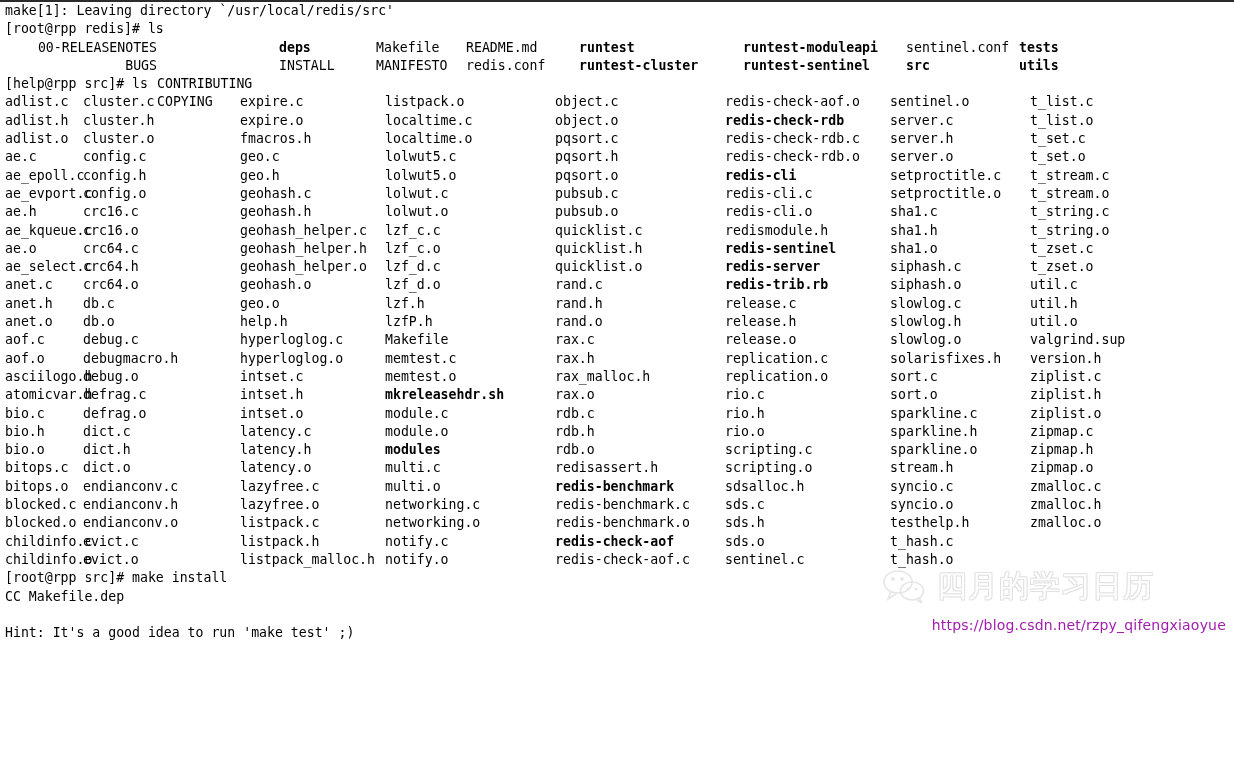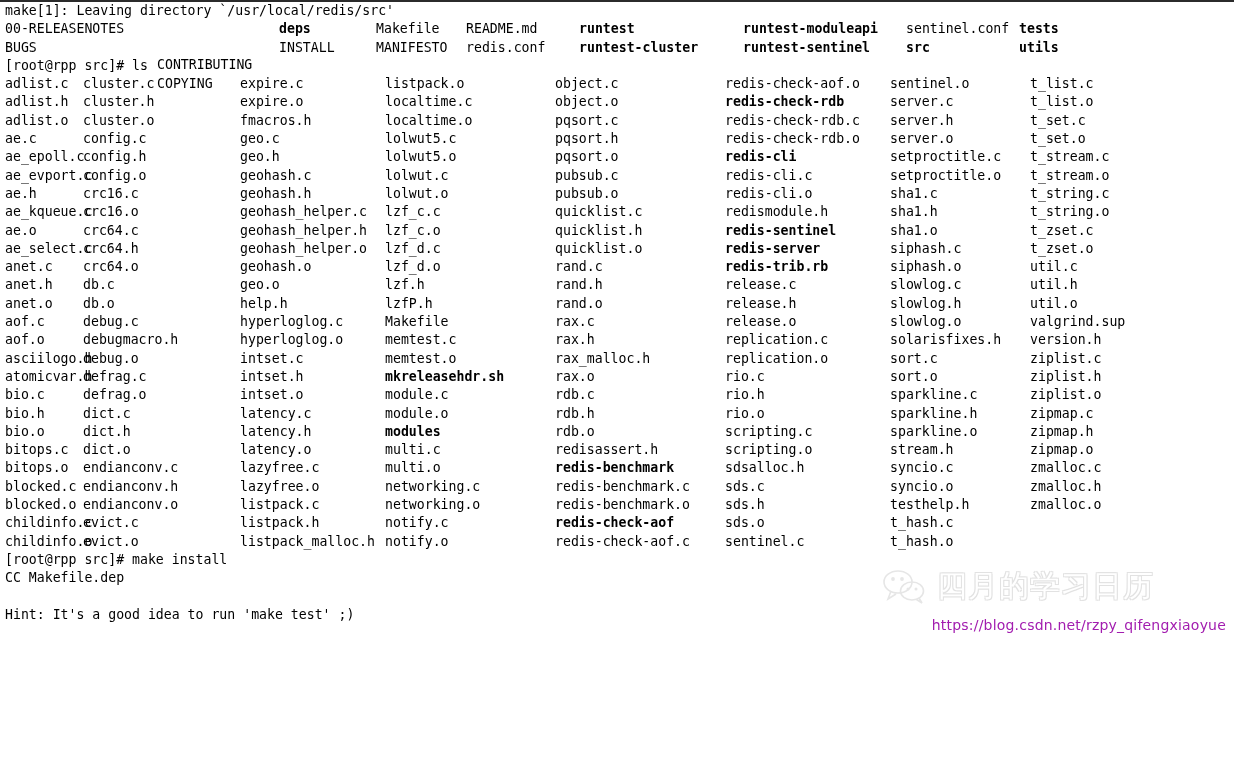--- a/index.html
+++ b/index.html
@@ -32,21 +32,21 @@
   
   .lsgrid {
     white-space: pre;
     padding-left: 5px;
   }
   .lsrow {
     height: 18.3px;
     display: flex;
     white-space: pre;
   }
-  .c-root-1 { width: 152px; flex: 0 0 152px; }
+  .c-root-1 { width: 152px; flex: 0 0 152px; text-align: right; }
   .c-root-2 { width: 122px; flex: 0 0 122px; margin-top: 36px; }
   .c-root-3 { width: 97px;  flex: 0 0 97px; }
   .c-root-4 { width: 90px;  flex: 0 0 90px; }
   .c-root-5 { width: 113px; flex: 0 0 113px; }
   .c-root-6 { width: 164px; flex: 0 0 164px; }
   .c-root-7 { width: 163px; flex: 0 0 163px; }
   .c-root-8 { width: 113px; flex: 0 0 113px; }
   .c-root-9 { width: 90px;  flex: 0 0 90px; }
 
   
@@ -101,24 +101,25 @@
     letter-spacing: 0.2px;
     pointer-events: none;
   }
 </style>
 </head>
 <body>
 
 <div id="terminal">
 
   <div class="line">make[1]: Leaving directory `/usr/local/redis/src'</div>
+  <div class="line">[root@rpp redis]# ls</div>
 
   <div class="lsgrid" id="root-listing"><div class="lsrow"><span class="c-root-1">00-RELEASENOTES</span><span class="c-root-2">CONTRIBUTING</span><span class="c-root-3 bold">deps</span><span class="c-root-4">Makefile</span><span class="c-root-5">README.md</span><span class="c-root-6 bold">runtest</span><span class="c-root-7 bold">runtest-moduleapi</span><span class="c-root-8">sentinel.conf</span><span class="c-root-9 bold">tests</span></div><div class="lsrow"><span class="c-root-1">BUGS</span><span class="c-root-2">COPYING</span><span class="c-root-3">INSTALL</span><span class="c-root-4">MANIFESTO</span><span class="c-root-5">redis.conf</span><span class="c-root-6 bold">runtest-cluster</span><span class="c-root-7 bold">runtest-sentinel</span><span class="c-root-8 bold">src</span><span class="c-root-9 bold">utils</span></div></div>
 
-  <div class="line">[root@rpp src]# ls</div>
+  <div class="line">[help@rpp src]# ls</div>
 
   <div class="lsgrid" id="src-listing"><div class="srcrow"><span class="c-src-1">adlist.c</span><span class="c-src-2">cluster.c</span><span class="c-src-3">expire.c</span><span class="c-src-4">listpack.o</span><span class="c-src-5">object.c</span><span class="c-src-6">redis-check-aof.o</span><span class="c-src-7">sentinel.o</span><span class="c-src-8">t_list.c</span></div><div class="srcrow"><span class="c-src-1">adlist.h</span><span class="c-src-2">cluster.h</span><span class="c-src-3">expire.o</span><span class="c-src-4">localtime.c</span><span class="c-src-5">object.o</span><span class="c-src-6 bold">redis-check-rdb</span><span class="c-src-7">server.c</span><span class="c-src-8">t_list.o</span></div><div class="srcrow"><span class="c-src-1">adlist.o</span><span class="c-src-2">cluster.o</span><span class="c-src-3">fmacros.h</span><span class="c-src-4">localtime.o</span><span class="c-src-5">pqsort.c</span><span class="c-src-6">redis-check-rdb.c</span><span class="c-src-7">server.h</span><span class="c-src-8">t_set.c</span></div><div class="srcrow"><span class="c-src-1">ae.c</span><span class="c-src-2">config.c</span><span class="c-src-3">geo.c</span><span class="c-src-4">lolwut5.c</span><span class="c-src-5">pqsort.h</span><span class="c-src-6">redis-check-rdb.o</span><span class="c-src-7">server.o</span><span class="c-src-8">t_set.o</span></div><div class="srcrow"><span class="c-src-1">ae_epoll.c</span><span class="c-src-2">config.h</span><span class="c-src-3">geo.h</span><span class="c-src-4">lolwut5.o</span><span class="c-src-5">pqsort.o</span><span class="c-src-6 bold">redis-cli</span><span class="c-src-7">setproctitle.c</span><span class="c-src-8">t_stream.c</span></div><div class="srcrow"><span class="c-src-1">ae_evport.c</span><span class="c-src-2">config.o</span><span class="c-src-3">geohash.c</span><span class="c-src-4">lolwut.c</span><span class="c-src-5">pubsub.c</span><span class="c-src-6">redis-cli.c</span><span class="c-src-7">setproctitle.o</span><span class="c-src-8">t_stream.o</span></div><div class="srcrow"><span class="c-src-1">ae.h</span><span class="c-src-2">crc16.c</span><span class="c-src-3">geohash.h</span><span class="c-src-4">lolwut.o</span><span class="c-src-5">pubsub.o</span><span class="c-src-6">redis-cli.o</span><span class="c-src-7">sha1.c</span><span class="c-src-8">t_string.c</span></div><div class="srcrow"><span class="c-src-1">ae_kqueue.c</span><span class="c-src-2">crc16.o</span><span class="c-src-3">geohash_helper.c</span><span class="c-src-4">lzf_c.c</span><span class="c-src-5">quicklist.c</span><span class="c-src-6">redismodule.h</span><span class="c-src-7">sha1.h</span><span class="c-src-8">t_string.o</span></div><div class="srcrow"><span class="c-src-1">ae.o</span><span class="c-src-2">crc64.c</span><span class="c-src-3">geohash_helper.h</span><span class="c-src-4">lzf_c.o</span><span class="c-src-5">quicklist.h</span><span class="c-src-6 bold">redis-sentinel</span><span class="c-src-7">sha1.o</span><span class="c-src-8">t_zset.c</span></div><div class="srcrow"><span class="c-src-1">ae_select.c</span><span class="c-src-2">crc64.h</span><span class="c-src-3">geohash_helper.o</span><span class="c-src-4">lzf_d.c</span><span class="c-src-5">quicklist.o</span><span class="c-src-6 bold">redis-server</span><span class="c-src-7">siphash.c</span><span class="c-src-8">t_zset.o</span></div><div class="srcrow"><span class="c-src-1">anet.c</span><span class="c-src-2">crc64.o</span><span class="c-src-3">geohash.o</span><span class="c-src-4">lzf_d.o</span><span class="c-src-5">rand.c</span><span class="c-src-6 bold">redis-trib.rb</span><span class="c-src-7">siphash.o</span><span class="c-src-8">util.c</span></div><div class="srcrow"><span class="c-src-1">anet.h</span><span class="c-src-2">db.c</span><span class="c-src-3">geo.o</span><span class="c-src-4">lzf.h</span><span class="c-src-5">rand.h</span><span class="c-src-6">release.c</span><span class="c-src-7">slowlog.c</span><span class="c-src-8">util.h</span></div><div class="srcrow"><span class="c-src-1">anet.o</span><span class="c-src-2">db.o</span><span class="c-src-3">help.h</span><span class="c-src-4">lzfP.h</span><span class="c-src-5">rand.o</span><span class="c-src-6">release.h</span><span class="c-src-7">slowlog.h</span><span class="c-src-8">util.o</span></div><div class="srcrow"><span class="c-src-1">aof.c</span><span class="c-src-2">debug.c</span><span class="c-src-3">hyperloglog.c</span><span class="c-src-4">Makefile</span><span class="c-src-5">rax.c</span><span class="c-src-6">release.o</span><span class="c-src-7">slowlog.o</span><span class="c-src-8">valgrind.sup</span></div><div class="srcrow"><span class="c-src-1">aof.o</span><span class="c-src-2">debugmacro.h</span><span class="c-src-3">hyperloglog.o</span><span class="c-src-4">memtest.c</span><span class="c-src-5">rax.h</span><span class="c-src-6">replication.c</span><span class="c-src-7">solarisfixes.h</span><span class="c-src-8">version.h</span></div><div class="srcrow"><span class="c-src-1">asciilogo.h</span><span class="c-src-2">debug.o</span><span class="c-src-3">intset.c</span><span class="c-src-4">memtest.o</span><span class="c-src-5">rax_malloc.h</span><span class="c-src-6">replication.o</span><span class="c-src-7">sort.c</span><span class="c-src-8">ziplist.c</span></div><div class="srcrow"><span class="c-src-1">atomicvar.h</span><span class="c-src-2">defrag.c</span><span class="c-src-3">intset.h</span><span class="c-src-4 bold">mkreleasehdr.sh</span><span class="c-src-5">rax.o</span><span class="c-src-6">rio.c</span><span class="c-src-7">sort.o</span><span class="c-src-8">ziplist.h</span></div><div class="srcrow"><span class="c-src-1">bio.c</span><span class="c-src-2">defrag.o</span><span class="c-src-3">intset.o</span><span class="c-src-4">module.c</span><span class="c-src-5">rdb.c</span><span class="c-src-6">rio.h</span><span class="c-src-7">sparkline.c</span><span class="c-src-8">ziplist.o</span></div><div class="srcrow"><span class="c-src-1">bio.h</span><span class="c-src-2">dict.c</span><span class="c-src-3">latency.c</span><span class="c-src-4">module.o</span><span class="c-src-5">rdb.h</span><span class="c-src-6">rio.o</span><span class="c-src-7">sparkline.h</span><span class="c-src-8">zipmap.c</span></div><div class="srcrow"><span class="c-src-1">bio.o</span><span class="c-src-2">dict.h</span><span class="c-src-3">latency.h</span><span class="c-src-4 bold">modules</span><span class="c-src-5">rdb.o</span><span class="c-src-6">scripting.c</span><span class="c-src-7">sparkline.o</span><span class="c-src-8">zipmap.h</span></div><div class="srcrow"><span class="c-src-1">bitops.c</span><span class="c-src-2">dict.o</span><span class="c-src-3">latency.o</span><span class="c-src-4">multi.c</span><span class="c-src-5">redisassert.h</span><span class="c-src-6">scripting.o</span><span class="c-src-7">stream.h</span><span class="c-src-8">zipmap.o</span></div><div class="srcrow"><span class="c-src-1">bitops.o</span><span class="c-src-2">endianconv.c</span><span class="c-src-3">lazyfree.c</span><span class="c-src-4">multi.o</span><span class="c-src-5 bold">redis-benchmark</span><span class="c-src-6">sdsalloc.h</span><span class="c-src-7">syncio.c</span><span class="c-src-8">zmalloc.c</span></div><div class="srcrow"><span class="c-src-1">blocked.c</span><span class="c-src-2">endianconv.h</span><span class="c-src-3">lazyfree.o</span><span class="c-src-4">networking.c</span><span class="c-src-5">redis-benchmark.c</span><span class="c-src-6">sds.c</span><span class="c-src-7">syncio.o</span><span class="c-src-8">zmalloc.h</span></div><div class="srcrow"><span class="c-src-1">blocked.o</span><span class="c-src-2">endianconv.o</span><span class="c-src-3">listpack.c</span><span class="c-src-4">networking.o</span><span class="c-src-5">redis-benchmark.o</span><span class="c-src-6">sds.h</span><span class="c-src-7">testhelp.h</span><span class="c-src-8">zmalloc.o</span></div><div class="srcrow"><span class="c-src-1">childinfo.c</span><span class="c-src-2">evict.c</span><span class="c-src-3">listpack.h</span><span class="c-src-4">notify.c</span><span class="c-src-5 bold">redis-check-aof</span><span class="c-src-6">sds.o</span><span class="c-src-7">t_hash.c</span><span class="c-src-8"></span></div><div class="srcrow"><span class="c-src-1">childinfo.o</span><span class="c-src-2">evict.o</span><span class="c-src-3">listpack_malloc.h</span><span class="c-src-4">notify.o</span><span class="c-src-5">redis-check-aof.c</span><span class="c-src-6">sentinel.c</span><span class="c-src-7">t_hash.o</span><span class="c-src-8"></span></div></div>
 
   <div class="line">[root@rpp src]# make install</div>
   <div class="line indent-cc">CC Makefile.dep</div>
   <div class="blank"></div>
   <div class="line">Hint: It's a good idea to run 'make test' ;)</div>
   <div class="blank"></div>
 
   <div id="install-lines">

